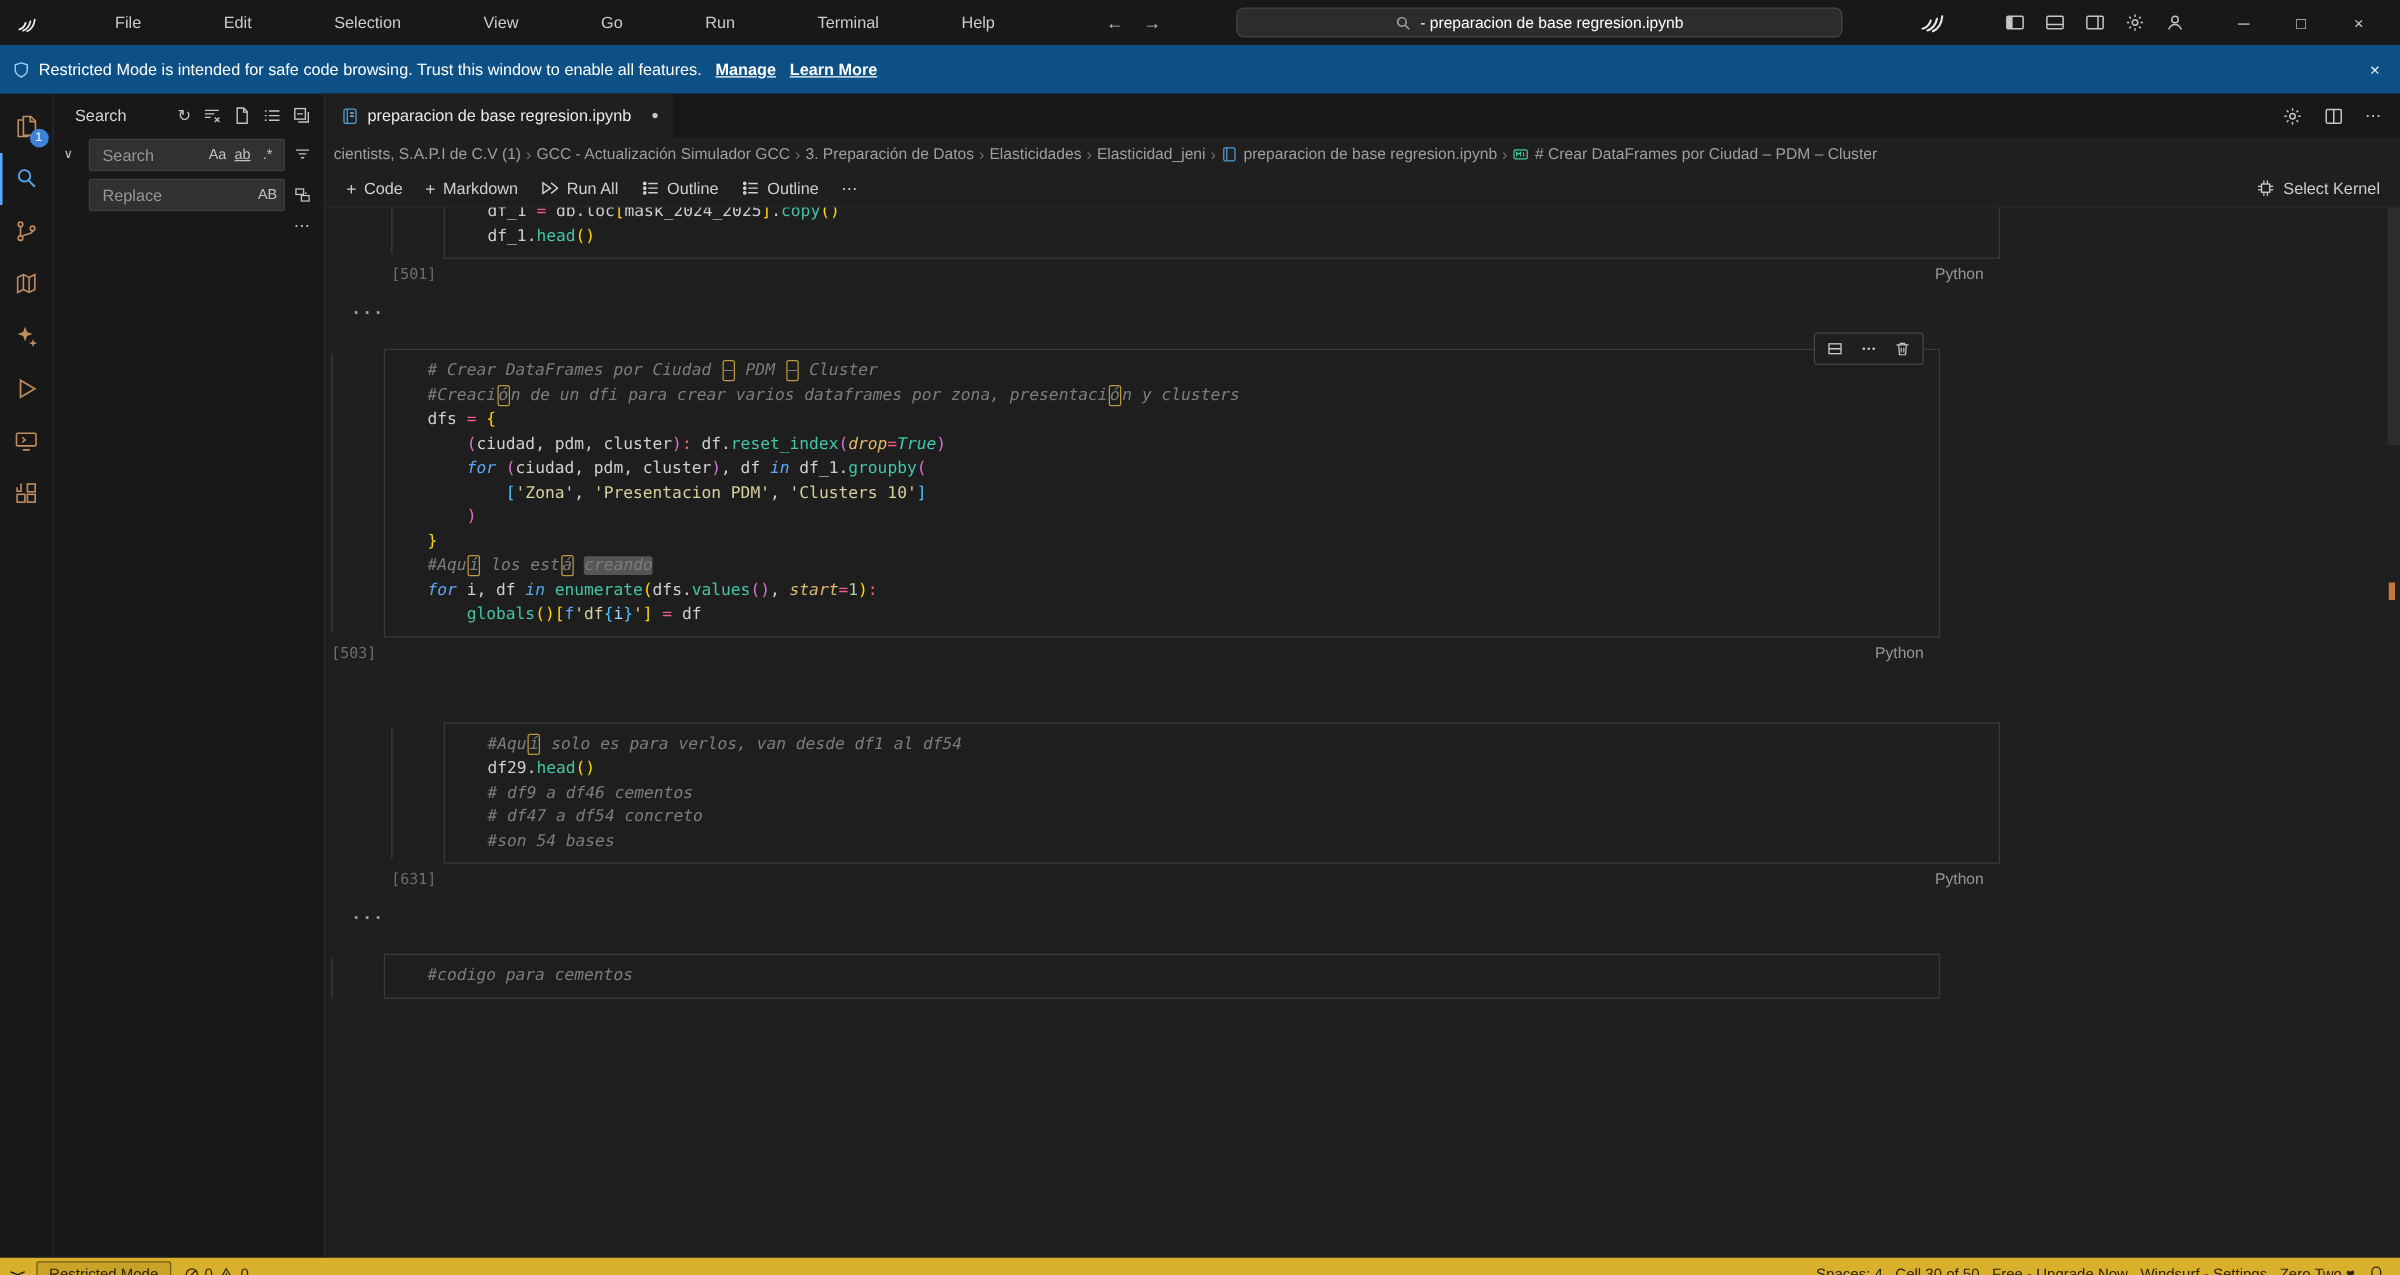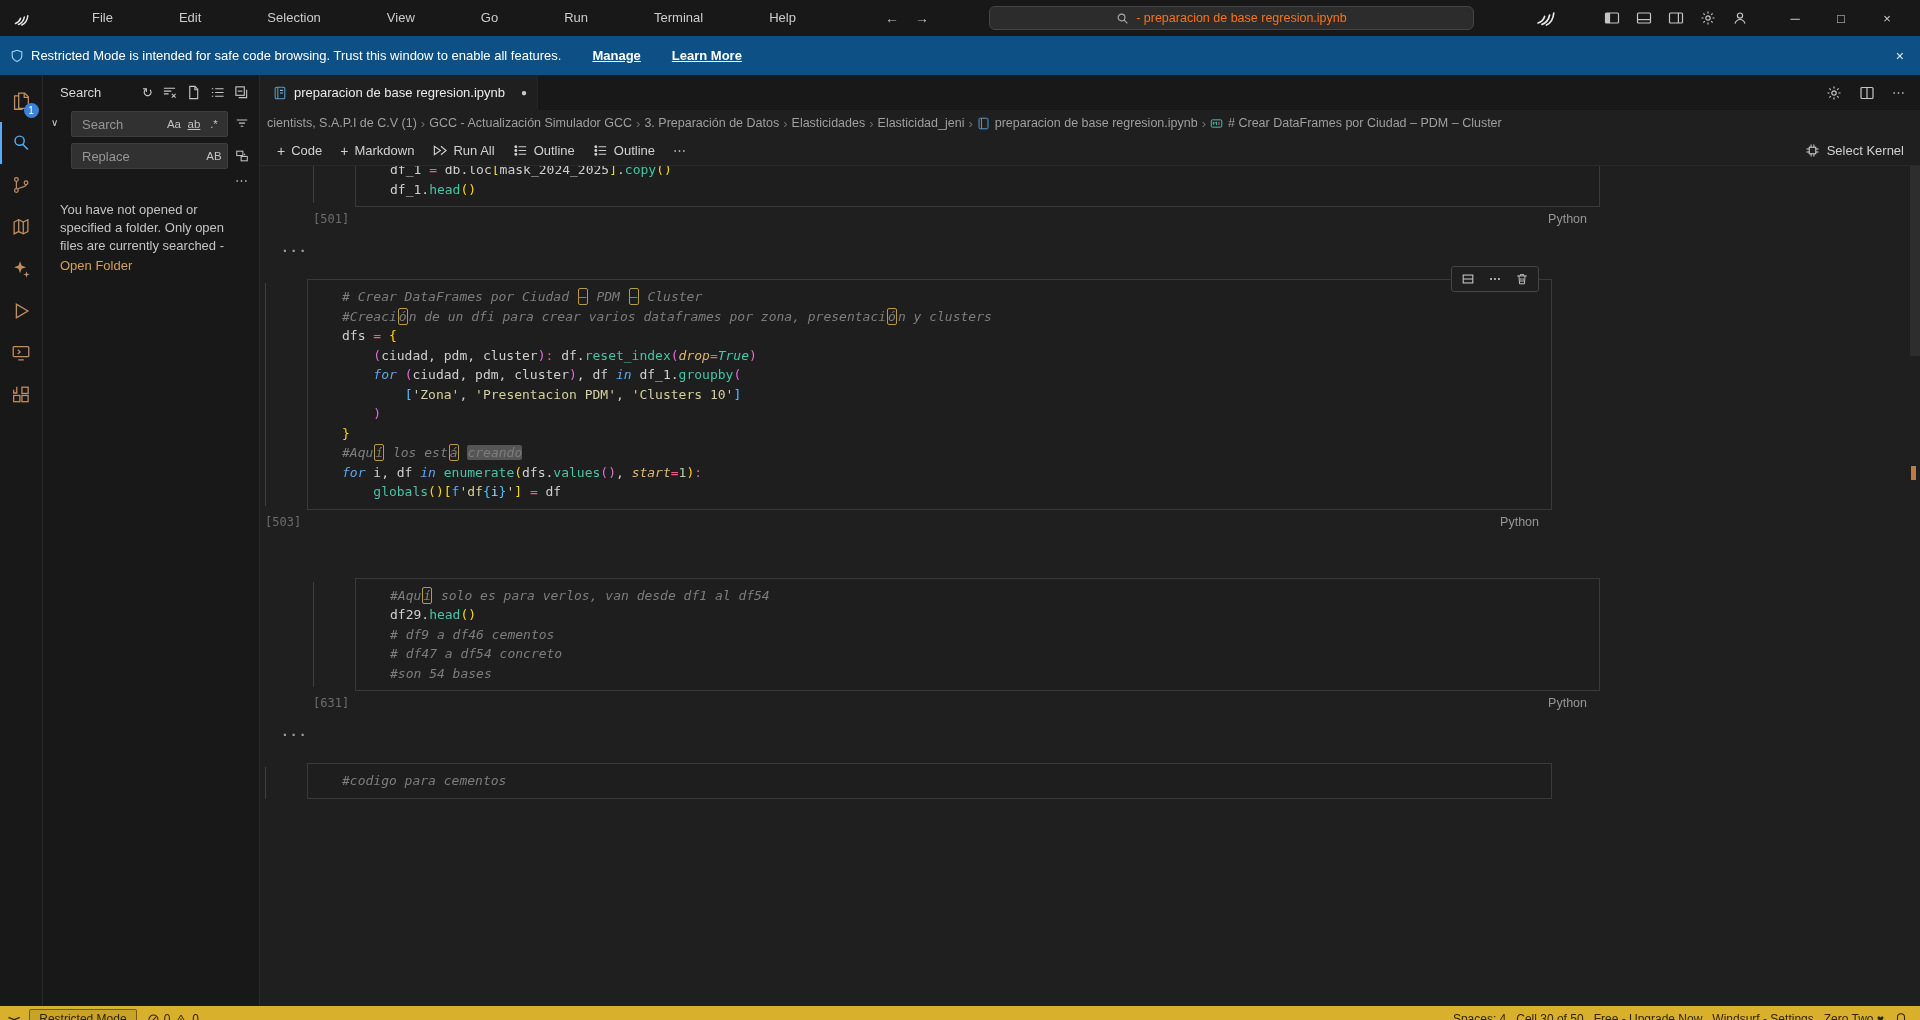--- a/index.html
+++ b/index.html
@@ -12,28 +12,28 @@
   }
   svg { display:block; }
 
   
   .titlebar { height:36px; background:#181818; display:flex; align-items:center;gap:48px; }
   .app-icon { margin:0 6px 0 12px; color:#e8e8e8; }
   .menu-item { padding:0 9px; line-height:36px; color:#cccccc; cursor:default; }
   .nav-arrows { display:flex; gap:4px; margin-left:26px; color:#bdbdbd; font-size:14px; }
   .nav-arrow { width:26px; height:26px; display:flex; align-items:center; justify-content:center; border-radius:5px; }
   .cmd-center { width:612px; height:24px; margin:0 12px 0 6px; background:#2c2c2c; border:1px solid #454545; border-radius:6px;
-    display:flex; align-items:center; justify-content:center; gap:7px; color:#f97316; font-size:12.5px; }
+    display:flex; align-items:center; justify-content:center; gap:7px; color:#ffffff; font-size:12.5px; }
   .tb-right { margin-left:auto; display:flex; align-items:center; gap:16px; padding-right:10px; color:#c5c5c5; }
   .win-controls { display:flex; margin-left:8px; }
   .win-btn { width:46px; height:36px; display:flex; align-items:center; justify-content:center; color:#cfcfcf; font-size:13px; }
 
   
   .banner { height:39px; background:#0c5086; color:#ffffff; display:flex; align-items:center; gap:7px; padding-left:10px; font-size:13px; }
-  .banner-link { text-decoration:underline; margin-left:24px; font-weight:600; color:#ffffff; }
+  .banner-link { text-decoration:underline; margin-left:4px; font-weight:600; color:#ffffff; }
   .banner-close { margin-left:auto; padding-right:16px; font-size:14px; color:#eaeaea; }
 
   
   .main { display:flex; height:931px; }
 
   .activitybar { width:43px; background:#181818; border-right:1px solid #2a2a2a; display:flex; flex-direction:column; align-items:center; padding-top:5px; }
   .ab-item { width:43px; height:42px; display:flex; align-items:center; justify-content:center; color:#c08d5f; position:relative; }
   .ab-item.active { color:#56aaf6; box-shadow: inset 2px 0 0 #56aaf6; }
   .ab-badge { position:absolute; right:4px; bottom:4px; min-width:15px; height:15px; border-radius:8px; background:#3b82d8; color:#fff;
     font-size:10px; display:flex; align-items:center; justify-content:center; padding:0 4px; }
@@ -334,24 +334,20 @@
               <rect x="2" y="2.5" width="7" height="5"></rect>
               <rect x="7" y="8.5" width="7" height="5"></rect>
               <path d="M11 5.5v1.5"></path>
             </svg>
         </span>
       </div>
 
       <div class="details-dots">⋯</div>
     </div>
 
-    <div class="sb-msg">
-      <span>You have not opened or specified a folder. Only open files are currently searched -</span>
-      <div class="open-folder">Open Folder</div>
-    </div>
   </div>
 
   <div class="editor">
 
     <div class="tabbar">
       <div class="tab">
         <span>
           <svg width="14" height="14" viewBox="0 0 16 16" fill="none" stroke="#4f9fd8" stroke-width="1.2">
               <rect x="2.5" y="1.5" width="11" height="13" rx="1.5"></rect>
               <path d="M5.5 1.5v13"></path>

